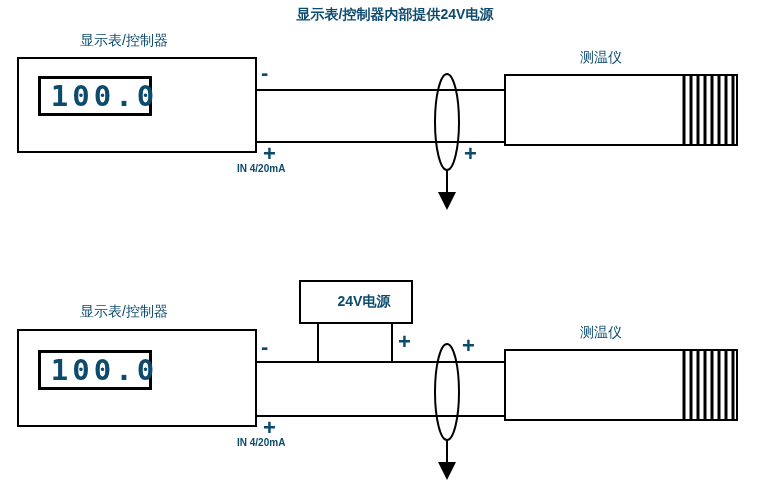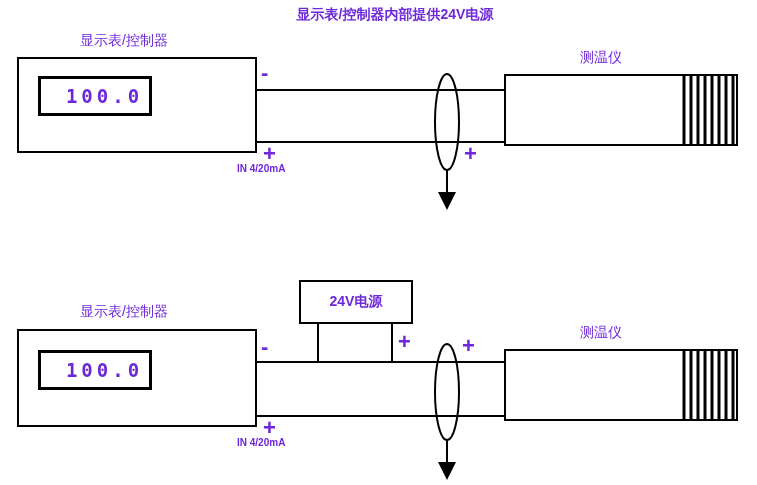--- a/index.html
+++ b/index.html
@@ -2,39 +2,39 @@
 <html><head>
 <meta charset="utf-8">
 <style>
   html, body { margin: 0; padding: 0; background: #ffffff; }
   .canvas {
     position: relative;
     width: 757px;
     height: 485px;
     background: #ffffff;
     font-family: "Liberation Sans", sans-serif;
-    color: #6d28d9;
+    color: #0c4a6e;
     overflow: hidden;
   }
   .canvas svg { position: absolute; left: 0; top: 0; }
   .label { position: absolute; white-space: nowrap; }
   .title { font-size: 14px; font-weight: bold; transform: translateX(-50%); }
   .boxlabel { font-size: 14px; font-weight: normal; transform: translateX(-50%); }
   .sign { font-size: 22px; font-weight: bold; line-height: 1; }
   .inlabel { font-size: 10px; font-weight: bold; }
   .lcd {
     position: absolute;
     box-sizing: border-box;
     border: 3px solid #000;
     background: #fff;
     display: flex;
     align-items: center;
     justify-content: center;
     font-family: "DejaVu Sans Mono", monospace;
-    font-size: 19px;
+    font-size: 29px;
     font-weight: bold;
     letter-spacing: 4px;
     padding-left: 19px;
   }
   .pwrlabel {
     position: absolute;
     box-sizing: border-box;
     display: flex;
     align-items: center;
     justify-content: center;
@@ -91,21 +91,21 @@
 
   <div class="label title" style="left:395px; top:6px;">显示表/控制器内部提供24V电源</div>
   <div class="label boxlabel" style="left:124px; top:32px;">显示表/控制器</div>
   <div class="label boxlabel" style="left:601px; top:49px;">测温仪</div>
   <div class="lcd" style="left:38px; top:76px; width:114px; height:40px;">100.0</div>
   <div class="label sign" style="left:261px; top:62px;">-</div>
   <div class="label sign" style="left:263px; top:143px;">+</div>
   <div class="label inlabel" style="left:237px; top:163px;">IN 4/20mA</div>
   <div class="label sign" style="left:464px; top:143px;">+</div>
 
-  <div class="pwrlabel" style="left:300px; top:281px; width:112px; height:42px;">24V电源</div>
+  <div class="pwrlabel" style="left:308px; top:281px; width:112px; height:42px;">24V电源</div>
   <div class="label boxlabel" style="left:124px; top:303px;">显示表/控制器</div>
   <div class="label boxlabel" style="left:601px; top:324px;">测温仪</div>
   <div class="lcd" style="left:38px; top:350px; width:114px; height:40px;">100.0</div>
   <div class="label sign" style="left:261px; top:336px;">-</div>
   <div class="label sign" style="left:398px; top:331px;">+</div>
   <div class="label sign" style="left:462px; top:335px;">+</div>
   <div class="label sign" style="left:263px; top:417px;">+</div>
   <div class="label inlabel" style="left:237px; top:437px;">IN 4/20mA</div>
 
 </div>

